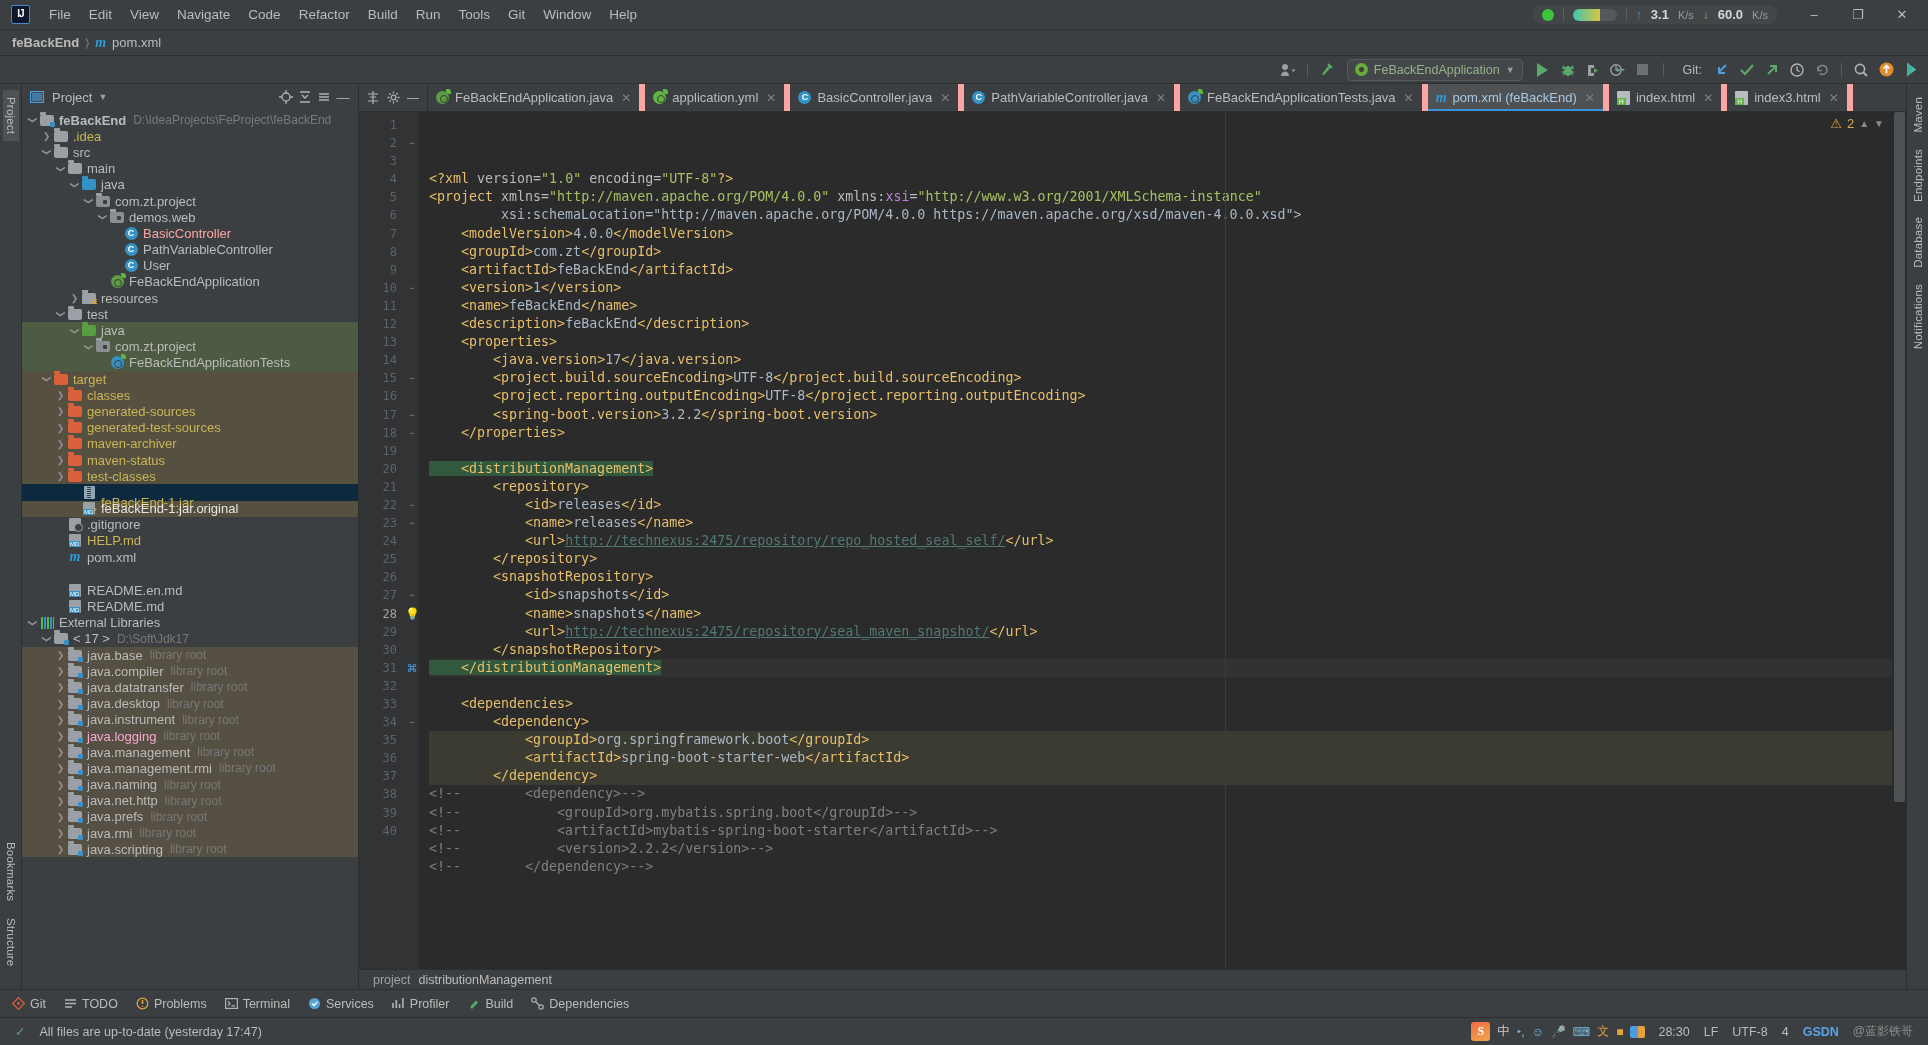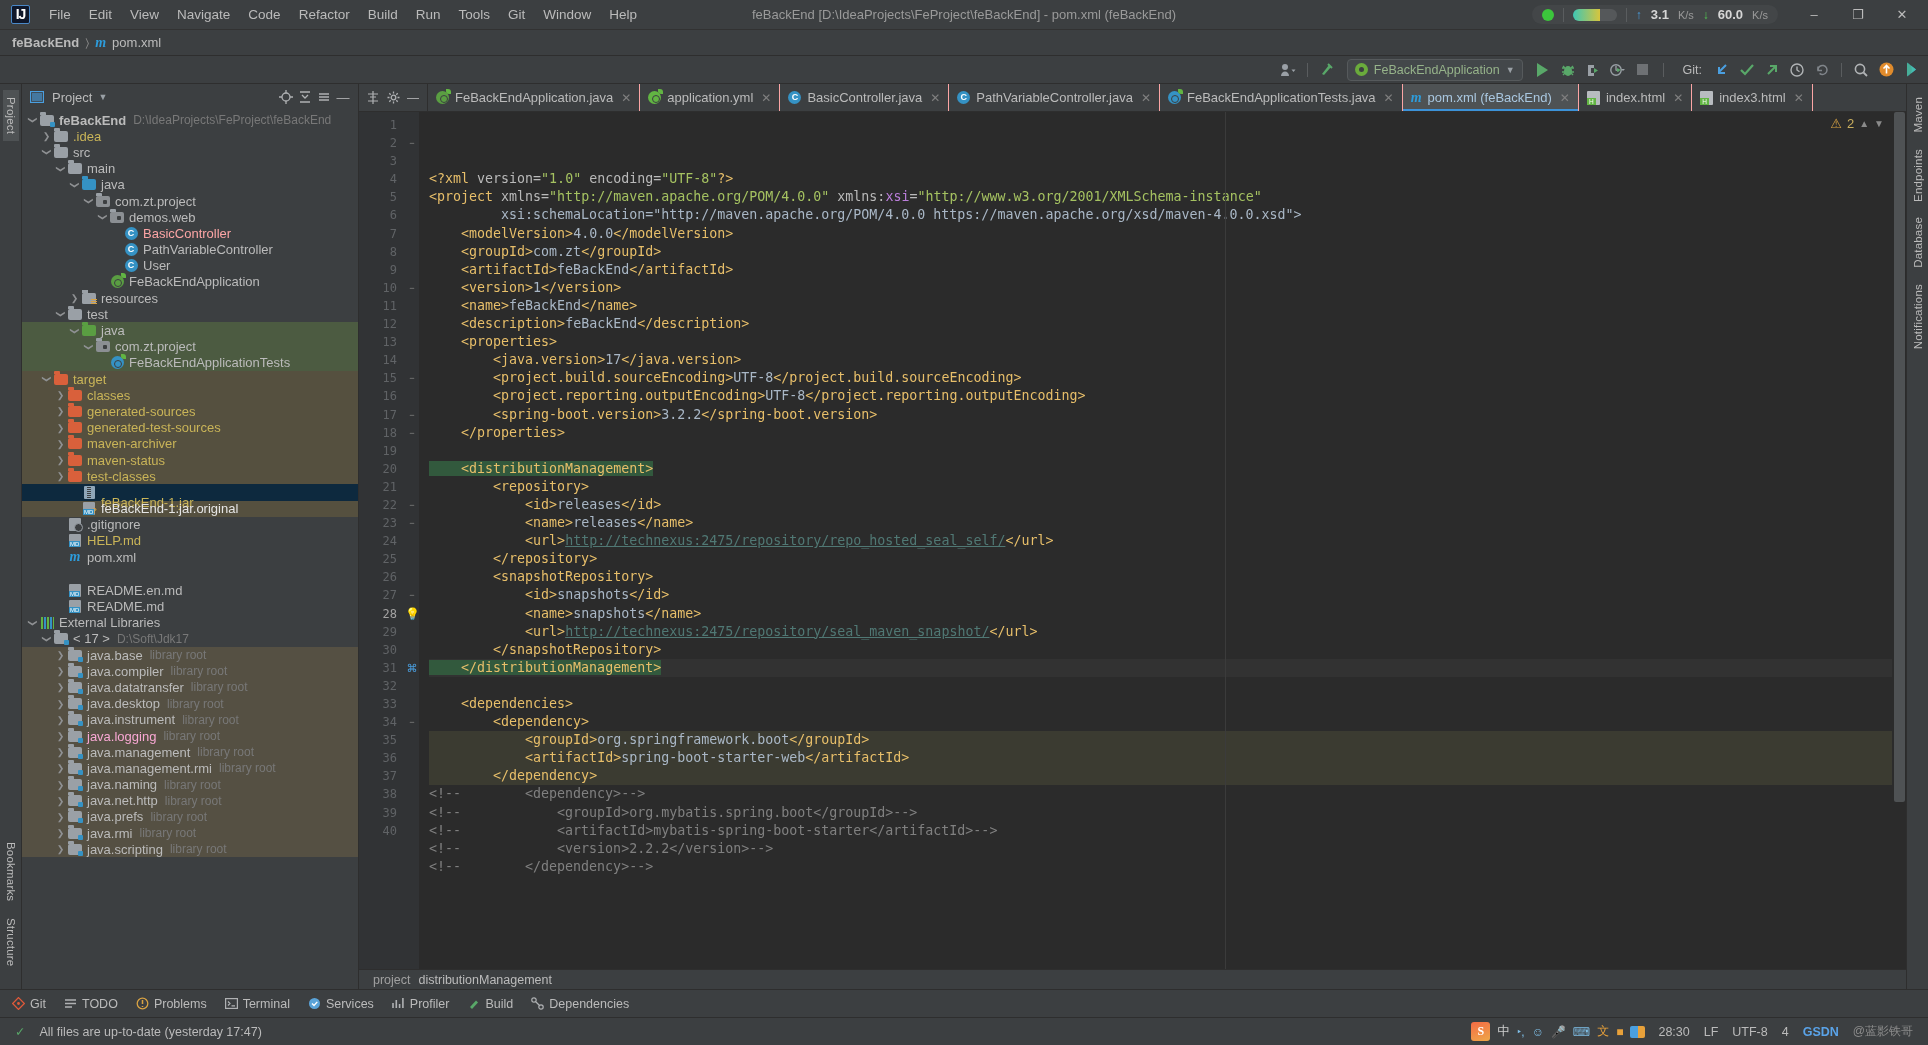--- a/index.html
+++ b/index.html
@@ -12,21 +12,21 @@
   }
 
   
   #titlebar {
     height:30px; background:#3c3f41; display:flex; align-items:center;
     border-bottom:1px solid #323232; position:relative;
   }
   #ij-logo {
     width:19px;height:19px;margin-left:11px;margin-right:10px;
     border:1.5px solid #4a88c7; border-radius:2px; background:#0f172a;
-    color:#ffffff; font-size:14px; font-weight:bold; text-align:center; line-height:16px;
+    color:#ffffff; font-size:10px; font-weight:bold; text-align:center; line-height:16px;
     letter-spacing:-1px;
   }
   .menu-item {
     padding:4px 9px; font-size:13.5px; color:#bbbbbb; cursor:default; white-space:nowrap;
   }
   #win-title {
     position:absolute; left:0; right:0; text-align:center; font-size:13px;
     color:#9a9a9a; pointer-events:none;
   }
   #title-right { margin-left:auto; display:flex; align-items:center; gap:0; padding-right:4px; z-index:2;}
@@ -118,21 +118,21 @@
   .resic{width:14px;height:11px;background:#9aa0a6;border-radius:1.5px;position:relative;}
   .resic:before{content:"";position:absolute;top:-3px;left:0;width:6px;height:3px;background:#9aa0a6;}
   .resic:after{content:"";position:absolute;right:-1px;bottom:-1px;width:6px;height:6px;background:repeating-linear-gradient(#d9a343 0 1px,transparent 1px 2px);}
 
   
   #editor-area { flex:1; display:flex; flex-direction:column; background:#2b2b2b; min-width:0;}
   #tabs { height:28px; background:#3c3f41; display:flex; align-items:stretch; border-bottom:1px solid #2e2e2e; overflow:hidden;}
   .tab-tools { display:flex; align-items:center; gap:2px; padding:0 5px; border-right:1px solid #2e2e2e;}
   .tab-tools .ti{width:18px;height:18px;display:flex;align-items:center;justify-content:center;color:#afb1b3;font-size:12px;}
   .tab {
-    display:flex; align-items:center; gap:6px; padding:0 8px; border-right:1px solid #fca5a5;
+    display:flex; align-items:center; gap:6px; padding:0 8px; border-right:6px solid #fca5a5;
     font-size:13px; color:#bbbbbb; white-space:nowrap; cursor:default; position:relative;
   }
   .tab.active { background:#4e5254; }
   .tab.active:after{content:"";position:absolute;left:0;right:0;bottom:0;height:2px;background:#3c92d8;}
   .tab .x { color:#808080; font-size:12px; margin-left:2px;}
   .tab .tlabel.active-blue { color:#a9c7e0;}
   .ic-java{width:13px;height:13px;border-radius:50%;background:#3592c4;color:#fff;font-size:9px;line-height:13px;text-align:center;font-weight:bold;}
   .ic-html{width:13px;height:14px;background:#b8bcc0;border-radius:1px;position:relative;}
   .ic-html:after{content:"H";position:absolute;left:0;bottom:0;font-size:6.5px;background:#62b543;color:#fff;padding:0 2px;line-height:7px;}
   .ic-m{color:#2d9cdb;font-weight:bold;font-style:italic;font-size:14px;font-family:"Liberation Serif",serif;}
@@ -205,21 +205,20 @@
       <div class="menu-item">Navigate</div>
       <div class="menu-item">Code</div>
       <div class="menu-item">Refactor</div>
       <div class="menu-item">Build</div>
       <div class="menu-item">Run</div>
       <div class="menu-item">Tools</div>
       <div class="menu-item">Git</div>
       <div class="menu-item">Window</div>
       <div class="menu-item">Help</div>
     </div>
-  <div id="win-title">feBackEnd [D:\IdeaProjects\FeProject\feBackEnd] - pom.xml (feBackEnd)</div>
   <div id="title-right">
     <div class="netbox">
       <div class="green-dot"></div>
       <div class="vsep"></div>
       <div class="gradbar"></div>
       <div class="vsep"></div>
       <span class="arrow-up">↑</span>
       <span class="netnum">3.1</span>
       <span class="netunit">K/s</span>
       <span class="arrow-dn">↓</span>

